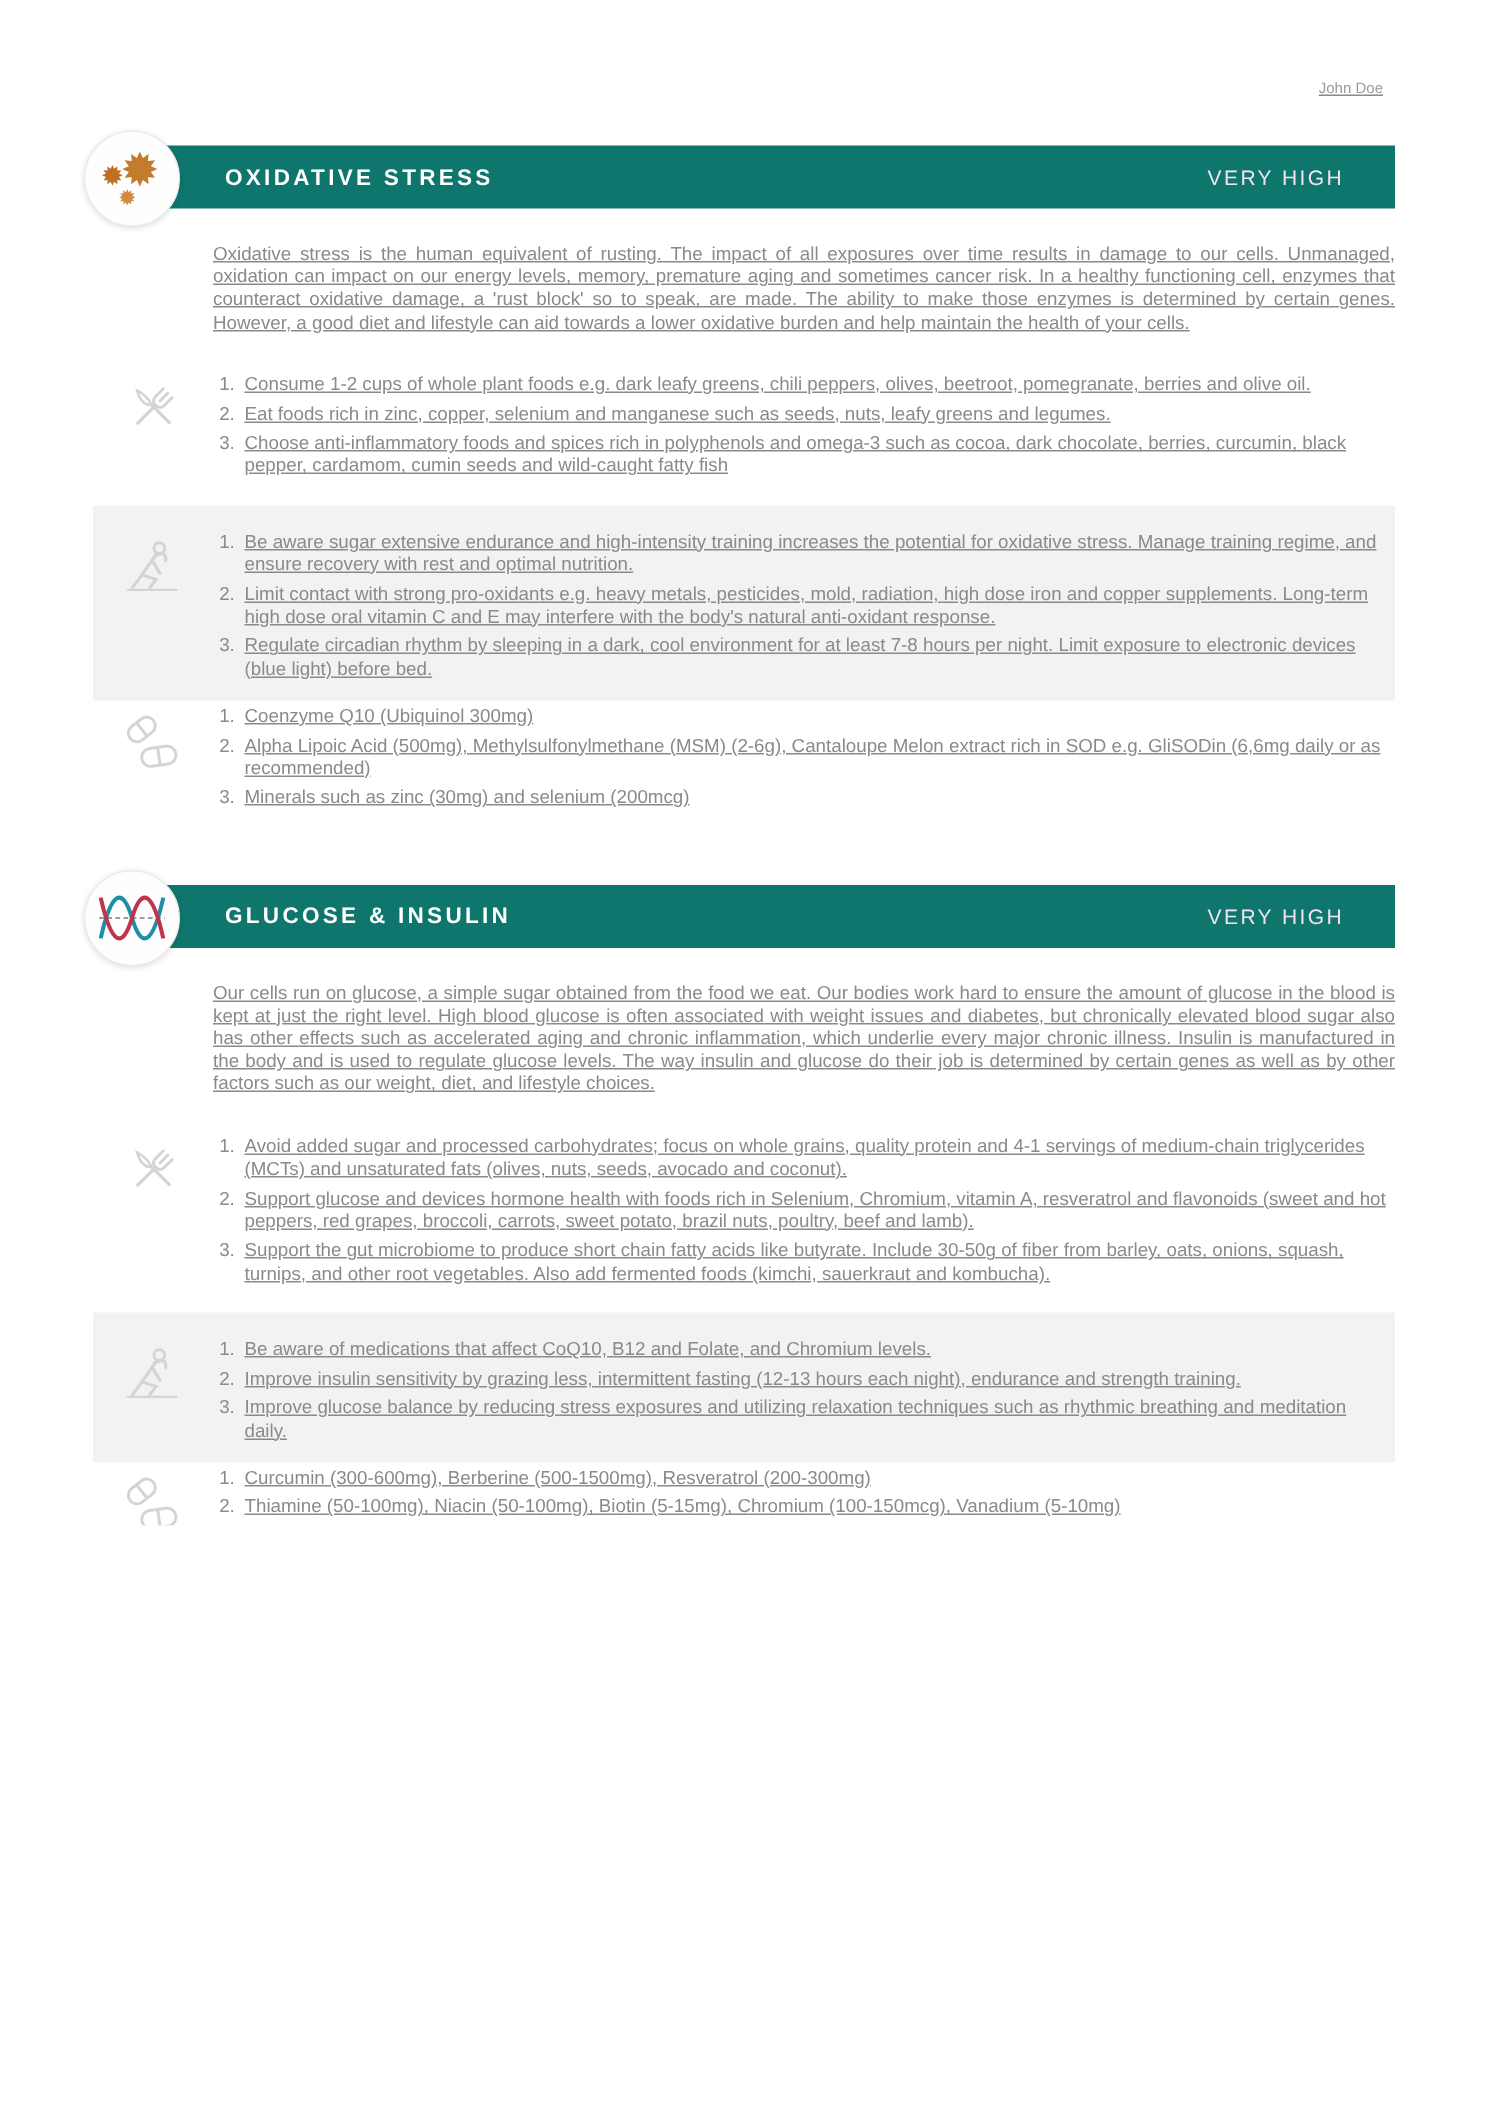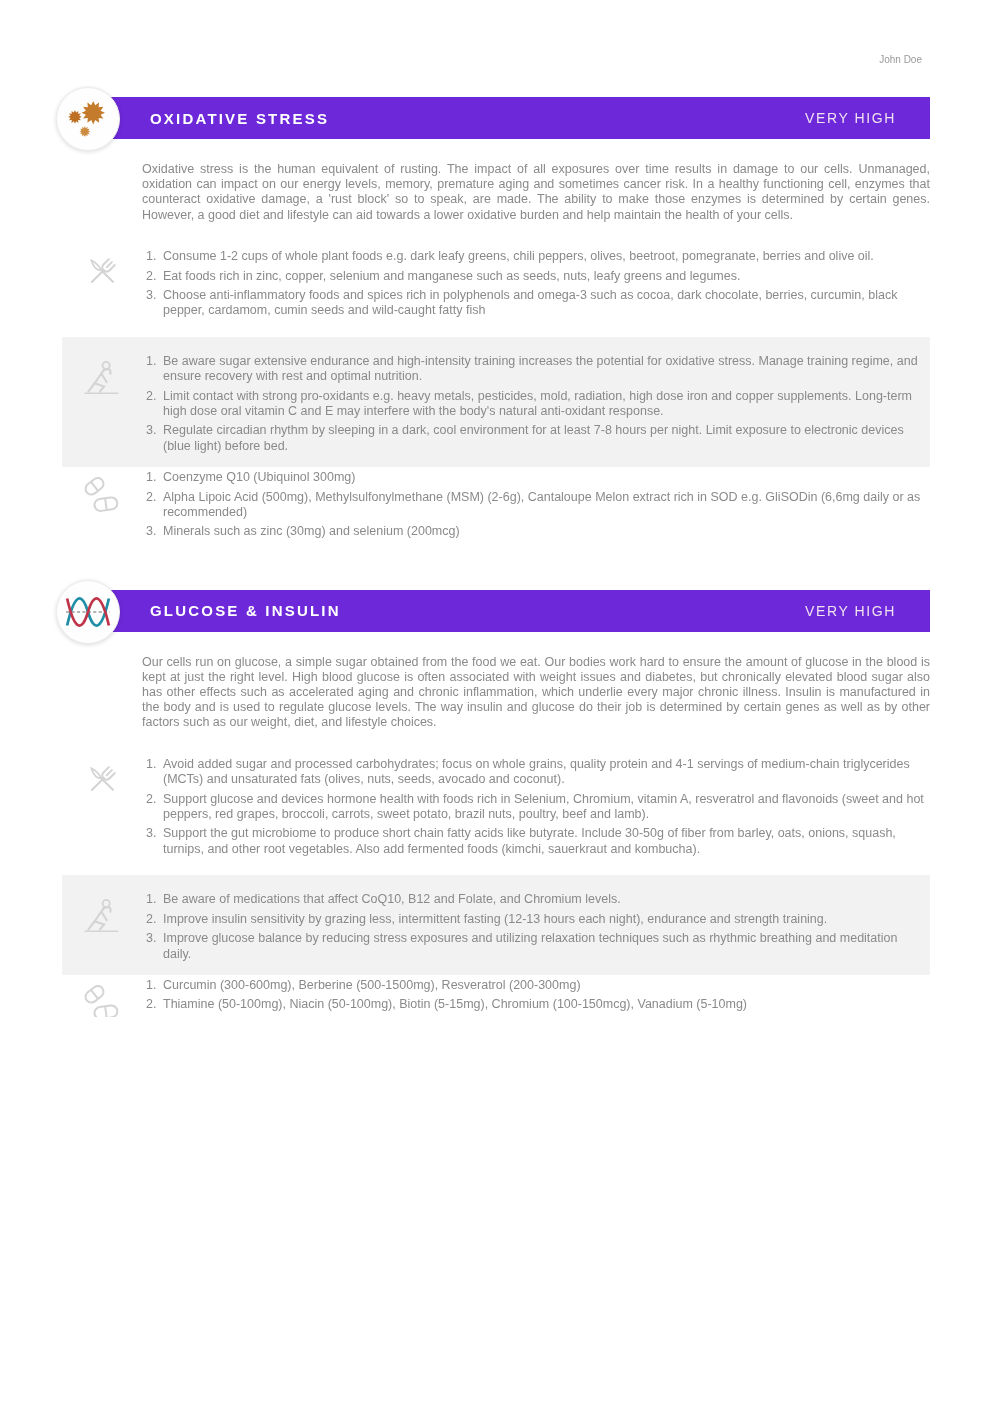--- a/index.html
+++ b/index.html
@@ -4,34 +4,35 @@
 <style>
   html,body{margin:0;padding:0;background:#ffffff;}
   .page{
     position:relative;
     width:992px;height:1017px;
     margin:0 auto;
     background:#ffffff;
     font-family:"Liberation Sans","DejaVu Sans",sans-serif;
     color:#8a8a8a;
     overflow:hidden;
+    text-decoration:underline;
   }
   .top-name{
     padding-top:54px;
     margin-right:70px;
     text-align:right;
     font-size:10px;
     color:#9a9a9a;
   }
   
   .band-wrap{position:relative;margin:0 62px;height:42px;}
   .band-wrap.first{margin-top:32px;}
   .band{
     position:absolute;left:38px;right:0;top:0;bottom:0;
-    background:#6d28d9;
+    background:#0f766e;
     display:flex;align-items:center;justify-content:space-between;
     padding:0 34px 0 50px;
   }
   .band-title{
     color:#ffffff;font-size:15px;font-weight:bold;letter-spacing:2.2px;
   }
   .band-status{
     color:#f0e2ee;font-size:14px;font-weight:normal;letter-spacing:1.6px;
   }
   .band-circle{

